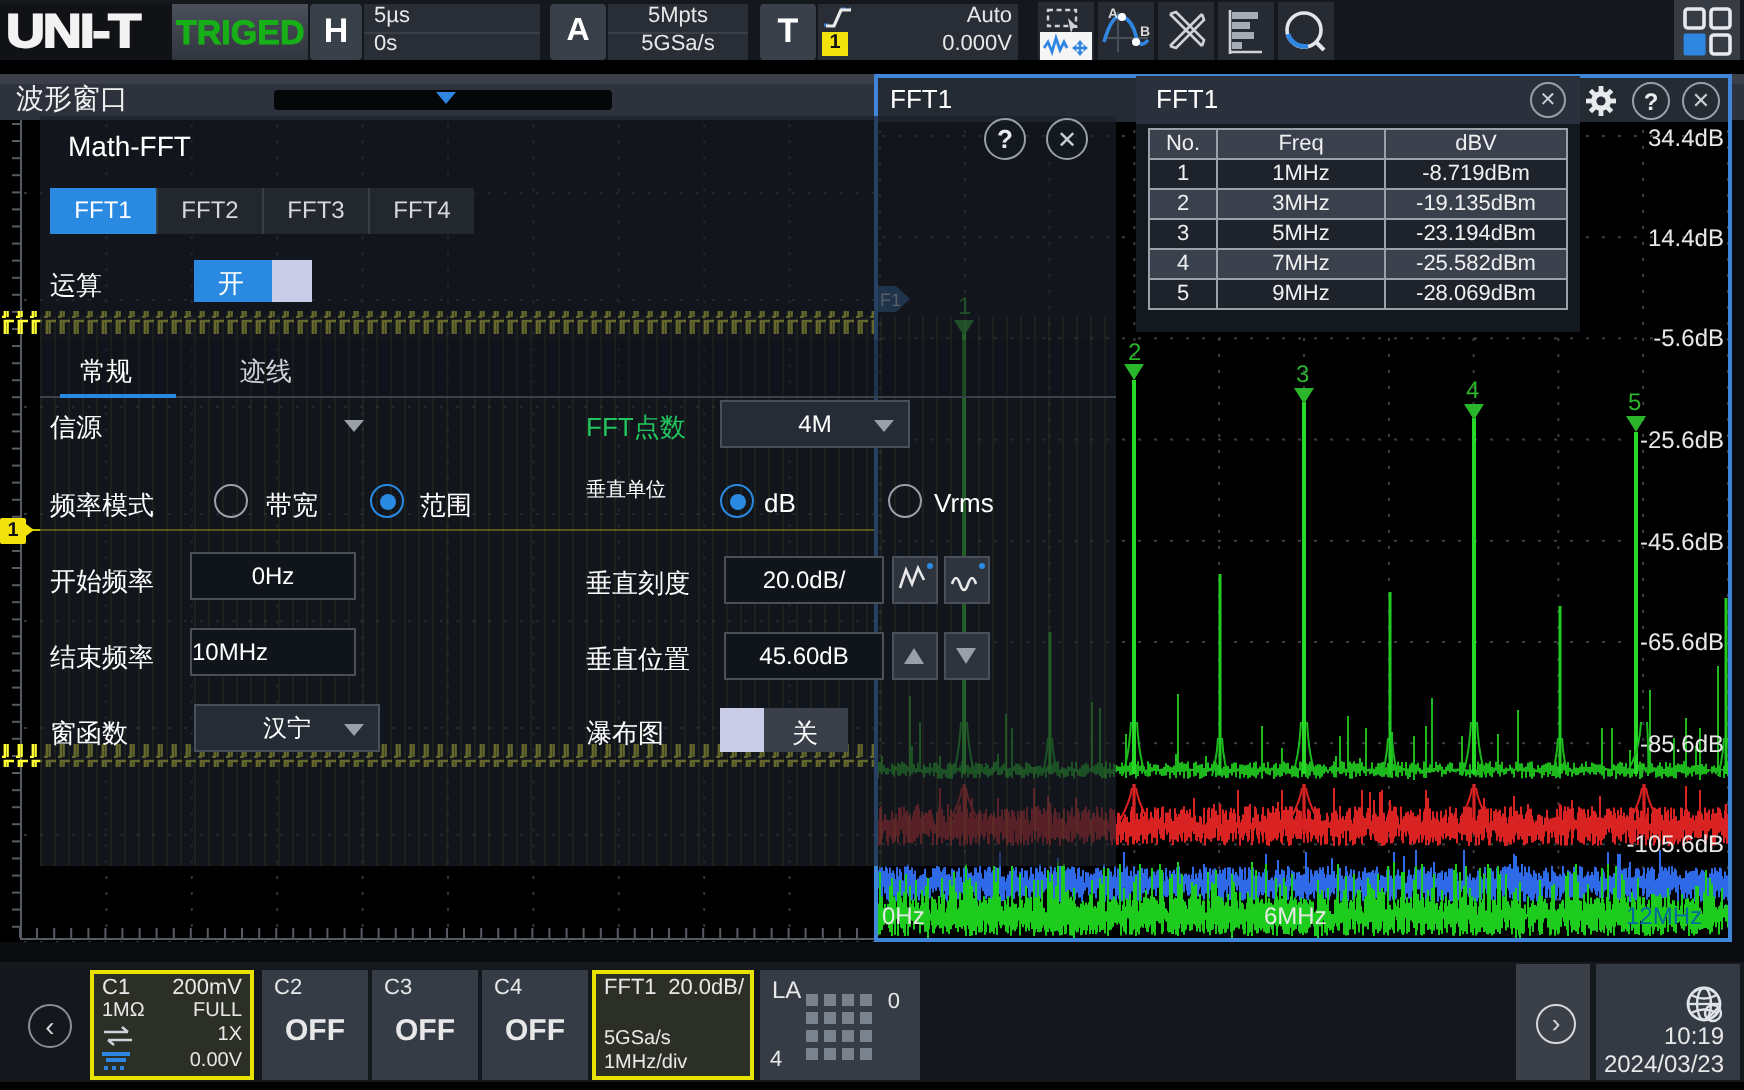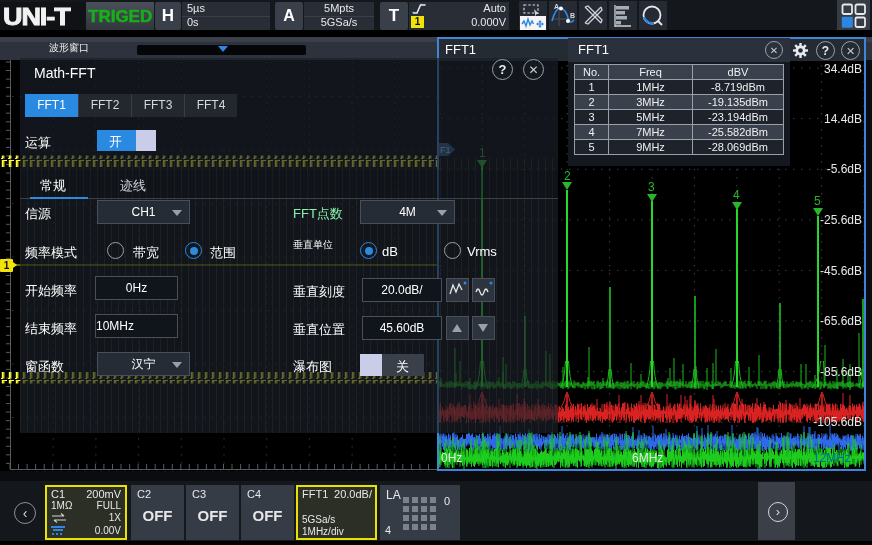--- a/index.html
+++ b/index.html
@@ -82,21 +82,21 @@
     <rect x="1.5" y="1.5" width="9.5" height="9.5" rx="1.5" fill="none" stroke="#e6e9ed" stroke-width="1.8"></rect>
     <rect x="14.5" y="1.5" width="9.5" height="9.5" rx="1.5" fill="none" stroke="#e6e9ed" stroke-width="1.8"></rect>
     <rect x="0.8" y="13.8" width="11" height="11" rx="1" fill="#2f86e0"></rect>
     <rect x="14.5" y="14.5" width="9.5" height="9.5" rx="1.5" fill="none" stroke="#e6e9ed" stroke-width="1.8"></rect>
   </svg>
 </div>
 
 <div class="abs" style="left:0;top:30px;width:872px;height:7px;background:#000;"></div>
 <div class="abs" style="left:0;top:37px;width:872px;height:23px;background:#2e323c;">
   <div class="abs" style="left:0;top:0;width:872px;height:5px;background:#3a3f4a;"></div>
-  <div class="abs" style="left:8px;top:4px;color:#f0f0f0;font-size:10px;margin-left:41px;">波形窗口</div>
+  <div class="abs" style="left:8px;top:4px;color:#f0f0f0;font-size:14px;">波形窗口</div>
   <div class="abs" style="left:137px;top:8px;width:169px;height:10px;background:#050607;border-radius:2px;"></div>
   <div class="abs" style="left:218px;top:9px;width:0;height:0;border-left:5px solid transparent;border-right:5px solid transparent;border-top:6px solid #2f86e0;"></div>
 </div>
 
 <div class="abs" style="left:0;top:60px;width:437px;height:411px;background:#000;overflow:hidden;">
   <svg class="abs" style="left:0;top:0;" width="437" height="411">
     <g fill="#31363c">
         <rect x="52.7" y="2" width="1" height="1.5"></rect>
         <rect x="52.7" y="10" width="1" height="1.5"></rect>
         <rect x="52.7" y="18" width="1" height="1.5"></rect>
@@ -2297,23 +2297,22 @@
   <div class="abs" style="left:77px;top:72px;width:59px;height:21px;background:#2a8ae2;"></div>
   <div class="abs" style="left:116px;top:72px;width:20px;height:21px;background:#c9cde8;"></div>
   <div class="abs" style="left:89px;top:75px;color:#fff;font-size:13px;">开</div>
 
   <div class="abs" style="left:0;top:112px;width:538px;height:29px;background:rgba(10,14,20,0.25);border-bottom:1px solid #3a4048;"></div>
   <div class="abs" style="left:20px;top:119px;color:#fff;font-size:13px;">常规</div>
   <div class="abs" style="left:10px;top:139px;width:58px;height:2px;background:#2a8ae2;"></div>
   <div class="abs" style="left:100px;top:119px;color:#cfd3d9;font-size:13px;">迹线</div>
 
   <div class="abs" style="left:5px;top:147px;color:#fff;font-size:13px;">信源</div>
-  <div class="abs" style="left:77px;top:142px;width:93px;height:24px;background:#262c35;border:1px solid #4a505a;color:#fff;font-size:12px;text-align:center;line-height:22px;">CH1</div>
   <div class="abs" style="left:152px;top:152px;width:0;height:0;border-left:5px solid transparent;border-right:5px solid transparent;border-top:6px solid #9aa0a8;"></div>
-  <div class="abs" style="left:273px;top:147px;color:#86efac;font-size:13px;text-align:center;">FFT点数</div>
+  <div class="abs" style="left:273px;top:147px;color:#22c55e;font-size:13px;text-align:center;">FFT点数</div>
   <div class="abs" style="left:340px;top:142px;width:95px;height:24px;background:#262c35;border:1px solid #4a505a;color:#fff;font-size:12px;text-align:center;line-height:22px;">4M</div>
   <div class="abs" style="left:417px;top:152px;width:0;height:0;border-left:5px solid transparent;border-right:5px solid transparent;border-top:6px solid #9aa0a8;"></div>
 
   <div class="abs" style="left:5px;top:186px;color:#fff;font-size:13px;">频率模式</div>
   <div class="abs" style="left:87px;top:184px;width:17px;height:17px;border:1.5px solid #9aa0a8;border-radius:50%;"></div>
   <div class="abs" style="left:113px;top:186px;color:#fff;font-size:13px;">带宽</div>
   <div class="abs" style="left:165px;top:184px;width:17px;height:17px;border:1.5px solid #2a8ae2;border-radius:50%;"></div>
   <div class="abs" style="left:169.5px;top:188.5px;width:8px;height:8px;border-radius:50%;background:#2a8ae2;"></div>
   <div class="abs" style="left:190px;top:186px;color:#fff;font-size:13px;">范围</div>
   <div class="abs" style="left:273px;top:180px;color:#fff;font-size:10px;">垂直单位</div>
@@ -2417,14 +2416,26 @@
         <rect x="0" y="27" width="6" height="6"></rect>
           <rect x="9" y="27" width="6" height="6"></rect>
           <rect x="18" y="27" width="6" height="6"></rect>
           <rect x="27" y="27" width="6" height="6"></rect>
       </g>
     </svg>
   </div>
 
   <div class="abs" style="left:758px;top:1px;width:37px;height:58px;background:#3a3f48;"></div>
   <div class="abs" style="left:768px;top:21px;width:20px;height:20px;border:1.5px solid #d5d8dc;border-radius:50%;color:#d5d8dc;font-size:13px;text-align:center;line-height:18px;">›</div>
+  <div class="abs" style="left:798px;top:1px;width:72px;height:58px;background:#343a43;color:#e8e8e8;">
+    <svg class="abs" style="left:44px;top:10px;" width="20" height="20">
+      <circle cx="10" cy="10" r="8" fill="none" stroke="#dfe3e8" stroke-width="1.4"></circle>
+      <ellipse cx="10" cy="10" rx="3.5" ry="8" fill="none" stroke="#dfe3e8" stroke-width="1.2"></ellipse>
+      <line x1="2" y1="10" x2="18" y2="10" stroke="#dfe3e8" stroke-width="1.2"></line>
+      <path d="M3.5,5.5 q6.5,3.5 13,0 M3.5,14.5 q6.5,-3.5 13,0" fill="none" stroke="#dfe3e8" stroke-width="1.2"></path>
+      <circle cx="14.5" cy="14.5" r="4" fill="none" stroke="#dfe3e8" stroke-width="1.2"></circle>
+      <line x1="11.8" y1="17.2" x2="17.2" y2="11.8" stroke="#dfe3e8" stroke-width="1.2"></line>
+    </svg>
+    <div class="abs" style="left:0;top:29px;width:64px;text-align:right;font-size:12px;">10:19</div>
+    <div class="abs" style="left:0;top:43px;width:64px;text-align:right;font-size:12px;">2024/03/23</div>
+  </div>
 </div>
 <div class="abs" style="left:0;top:541px;width:872px;height:4px;background:#000;"></div>
 
 </body></html>

